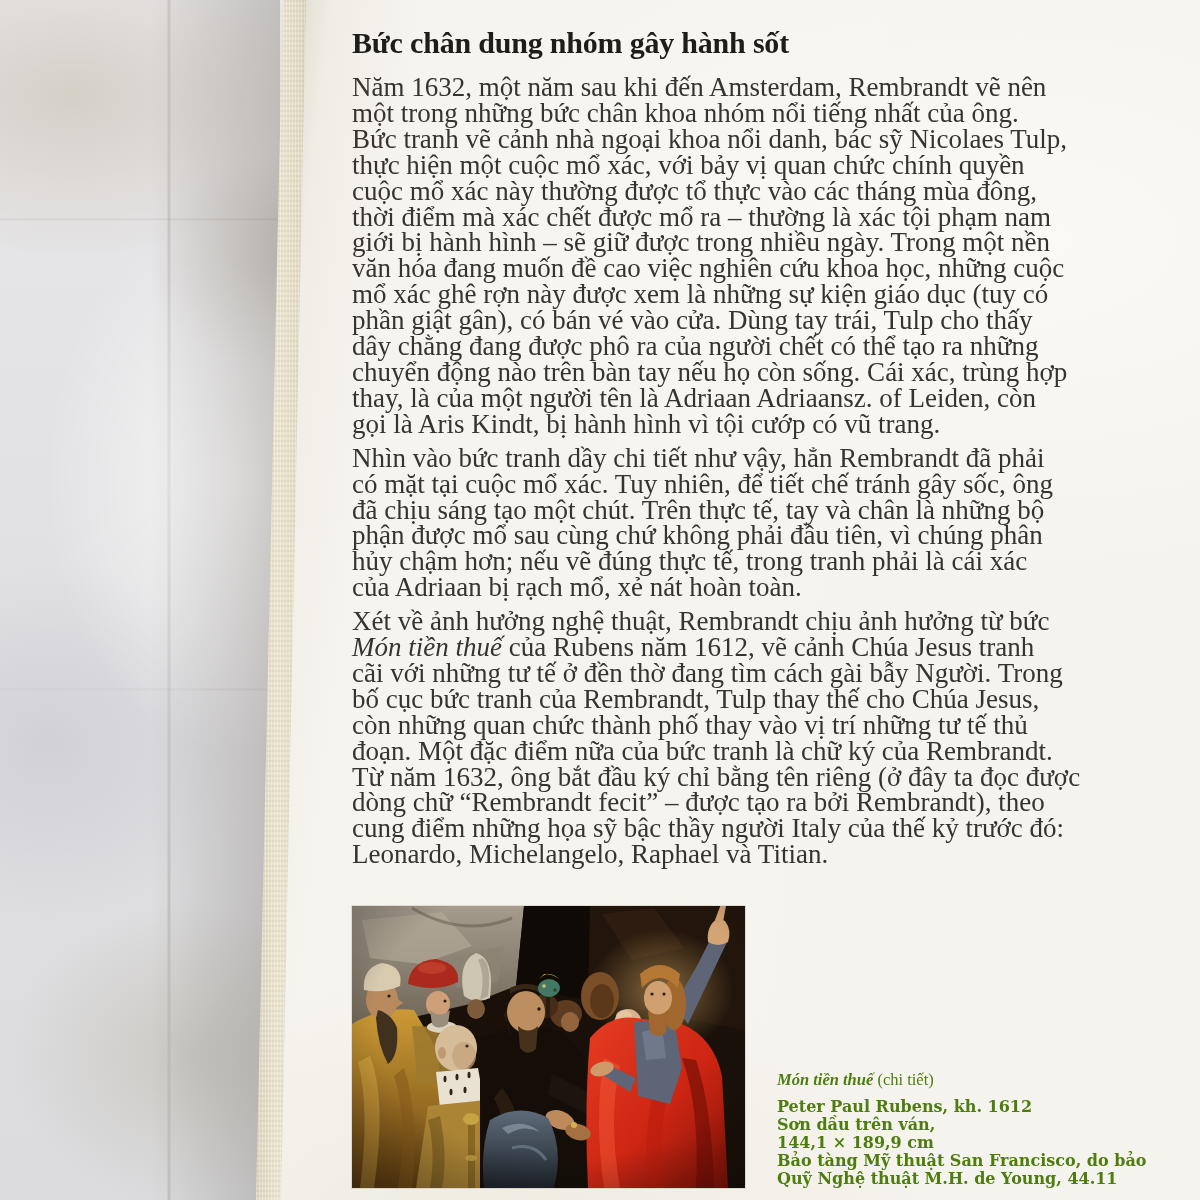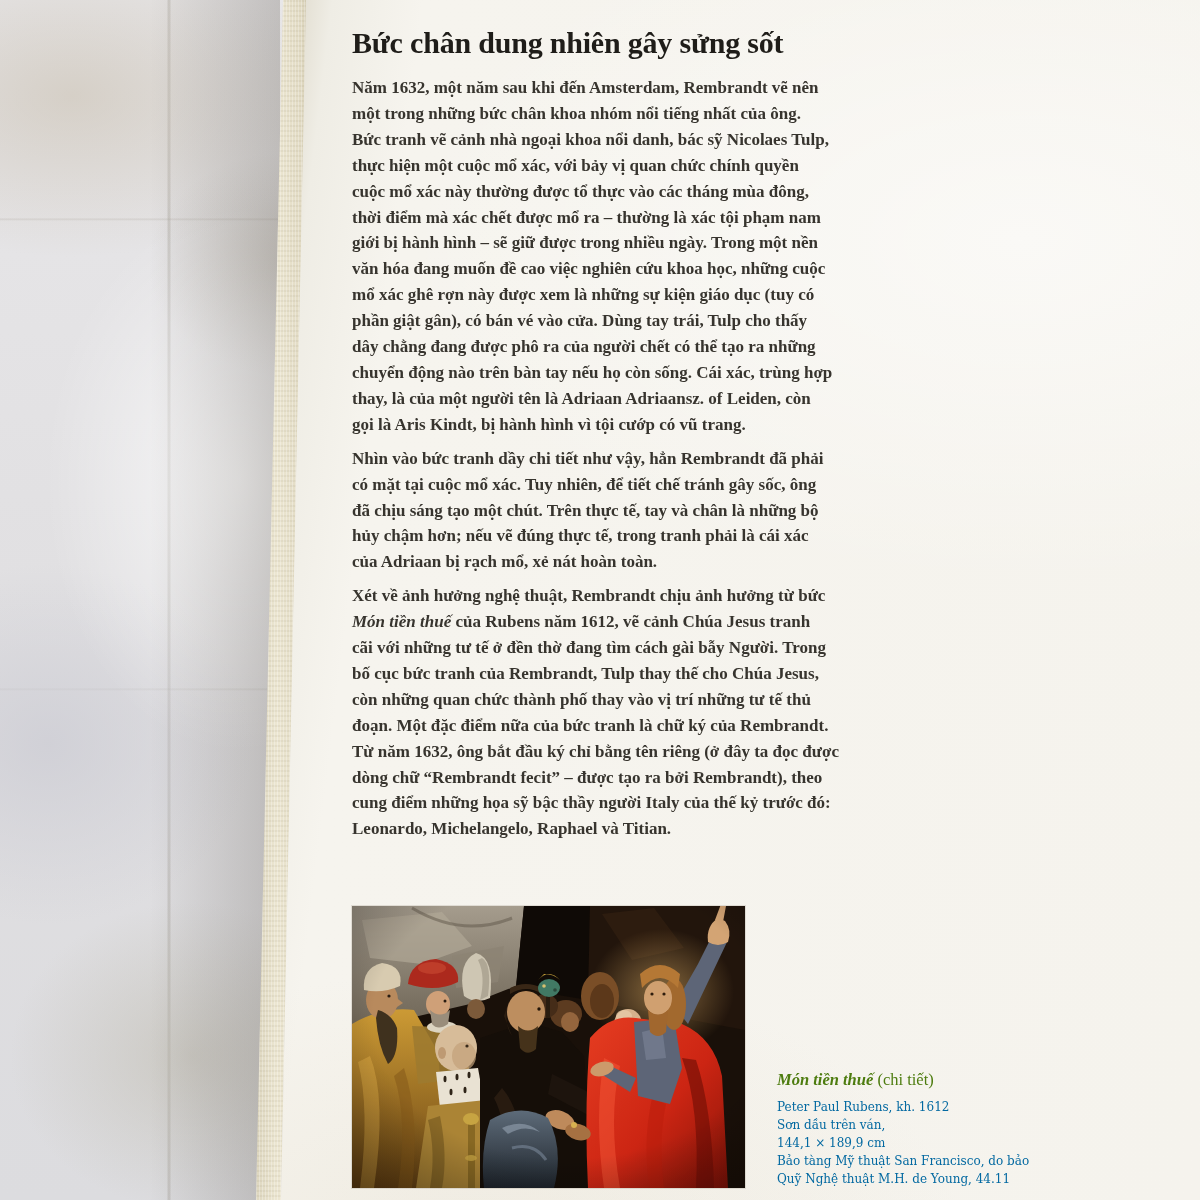--- a/index.html
+++ b/index.html
@@ -43,70 +43,71 @@
       radial-gradient(900px 500px at 85% 20%, rgba(255,255,255,.5), transparent 70%),
       radial-gradient(700px 420px at 40% 105%, rgba(226,218,200,.35), transparent 70%),
       linear-gradient(97deg,#e4e0d4 302px,#efede5 330px,#f6f4ee 420px,#f5f3ed 100%);
   }
   
   .content{position:absolute;left:352px;top:26px;width:640px;color:#37342e;}
   .content h1{
     font:700 30px/34px "Liberation Serif", serif;
     letter-spacing:-.2px;color:#1f1d19;margin:0 0 15px 0;
   }
-  .para{font-size:17px;line-height:25.9px;margin:0 0 8px 0;font-weight:bold;}
+  .para{font-size:27px;line-height:25.9px;margin:0 0 8px 0;}
   .para .line{white-space:nowrap;}
   .para em{font-style:italic;}
   
   .painting{
     position:absolute;left:352px;top:906px;width:393px;height:282px;margin:0;
     filter:saturate(.94);
     box-shadow:0 0 0 1px rgba(120,110,95,.18);
   }
   .painting svg{display:block;width:393px;height:282px;}
   
   .caption{position:absolute;left:777px;top:1070px;width:320px;color:#2c2a26;}
   .cap-title{font-size:16.5px;line-height:20px;margin-bottom:8px;color:#4d7c0f;}
   .cap-title em{font-style:italic;font-weight:700;}
   .cap-title span{font-weight:400;}
   .cap-lines .line{
     font-family:"DejaVu Serif", serif;
-    font-weight:400;font-size:12px;line-height:18px;white-space:nowrap;color:#0369a1;
+    font-weight:700;font-size:16px;line-height:18px;white-space:nowrap;color:#4d7c0f;
   }
 </style>
 </head>
 <body>
 
 <div class="wall"></div>
 <div class="wall-shadow"></div>
 <div class="fore-edge"></div>
 <div class="page"></div>
 
 <div class="content">
-  <h1>Bức chân dung nhiên gây sửng sốt</h1>
+  <h1>Bức chân dung nhóm gây hành sốt</h1>
   <div class="para">
       <div class="line">Năm 1632, một năm sau khi đến Amsterdam, Rembrandt vẽ nên</div>
       <div class="line">một trong những bức chân khoa nhóm nổi tiếng nhất của ông.</div>
       <div class="line">Bức tranh vẽ cảnh nhà ngoại khoa nổi danh, bác sỹ Nicolaes Tulp,</div>
       <div class="line">thực hiện một cuộc mổ xác, với bảy vị quan chức chính quyền</div>
       <div class="line">cuộc mổ xác này thường được tổ thực vào các tháng mùa đông,</div>
       <div class="line">thời điểm mà xác chết được mổ ra – thường là xác tội phạm nam</div>
       <div class="line">giới bị hành hình – sẽ giữ được trong nhiều ngày. Trong một nền</div>
       <div class="line">văn hóa đang muốn đề cao việc nghiên cứu khoa học, những cuộc</div>
       <div class="line">mổ xác ghê rợn này được xem là những sự kiện giáo dục (tuy có</div>
       <div class="line">phần giật gân), có bán vé vào cửa. Dùng tay trái, Tulp cho thấy</div>
       <div class="line">dây chằng đang được phô ra của người chết có thể tạo ra những</div>
       <div class="line">chuyển động nào trên bàn tay nếu họ còn sống. Cái xác, trùng hợp</div>
       <div class="line">thay, là của một người tên là Adriaan Adriaansz. of Leiden, còn</div>
       <div class="line">gọi là Aris Kindt, bị hành hình vì tội cướp có vũ trang.</div>
     </div>
   <div class="para">
       <div class="line">Nhìn vào bức tranh dầy chi tiết như vậy, hẳn Rembrandt đã phải</div>
       <div class="line">có mặt tại cuộc mổ xác. Tuy nhiên, để tiết chế tránh gây sốc, ông</div>
       <div class="line">đã chịu sáng tạo một chút. Trên thực tế, tay và chân là những bộ</div>
+      <div class="line">phận được mổ sau cùng chứ không phải đầu tiên, vì chúng phân</div>
       <div class="line">hủy chậm hơn; nếu vẽ đúng thực tế, trong tranh phải là cái xác</div>
       <div class="line">của Adriaan bị rạch mổ, xẻ nát hoàn toàn.</div>
     </div>
   <div class="para">
       <div class="line">Xét về ảnh hưởng nghệ thuật, Rembrandt chịu ảnh hưởng từ bức</div>
       <div class="line"><em>Món tiền thuế</em> của Rubens năm 1612, vẽ cảnh Chúa Jesus tranh</div>
       <div class="line">cãi với những tư tế ở đền thờ đang tìm cách gài bẫy Người. Trong</div>
       <div class="line">bố cục bức tranh của Rembrandt, Tulp thay thế cho Chúa Jesus,</div>
       <div class="line">còn những quan chức thành phố thay vào vị trí những tư tế thủ</div>
       <div class="line">đoạn. Một đặc điểm nữa của bức tranh là chữ ký của Rembrandt.</div>

